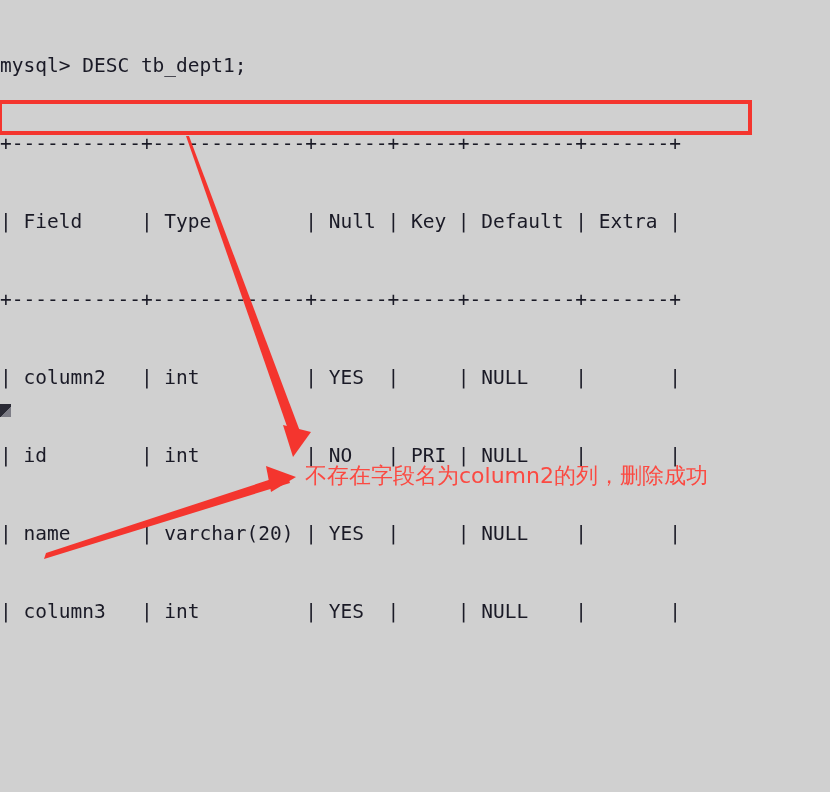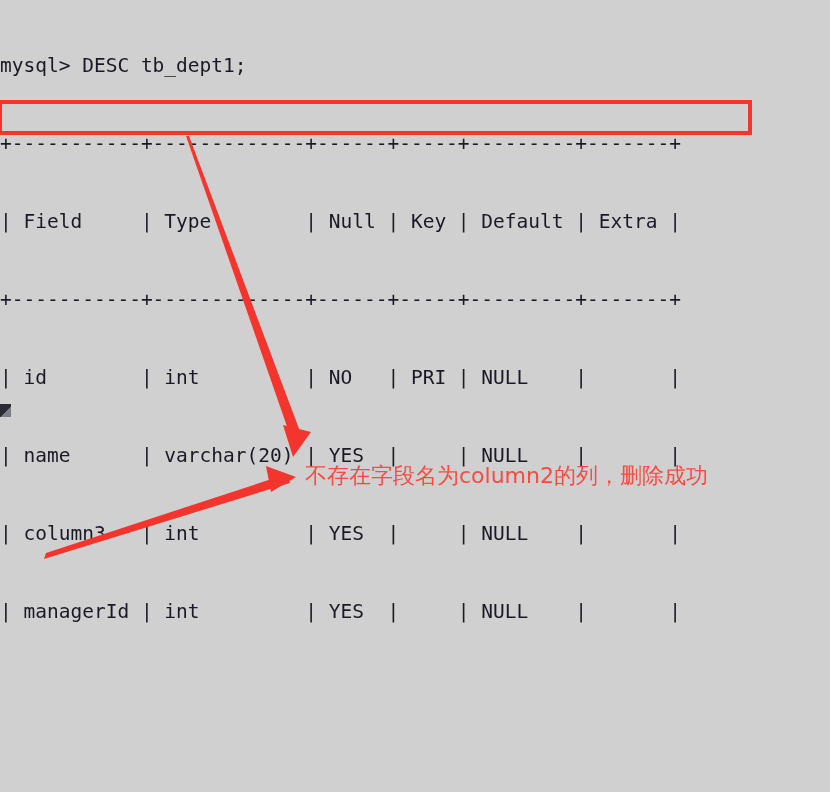--- a/index.html
+++ b/index.html
@@ -72,24 +72,24 @@
 </head>
 <body>
 
 <div id="screen">
 
   <div id="terminal">
     <span class="tline">mysql&gt; DESC tb_dept1;</span>
     <span class="tline">+-----------+-------------+------+-----+---------+-------+</span>
     <span class="tline">| Field     | Type        | Null | Key | Default | Extra |</span>
     <span class="tline">+-----------+-------------+------+-----+---------+-------+</span>
+    <span class="tline">| column2   | int         | YES  |     | NULL    |       |</span>
     <span class="tline">| id        | int         | NO   | PRI | NULL    |       |</span>
     <span class="tline">| name      | varchar(20) | YES  |     | NULL    |       |</span>
     <span class="tline">| column3   | int         | YES  |     | NULL    |       |</span>
-    <span class="tline">| managerId | int         | YES  |     | NULL    |       |</span>
     
     
     
     
     
     
     
     
     
     

